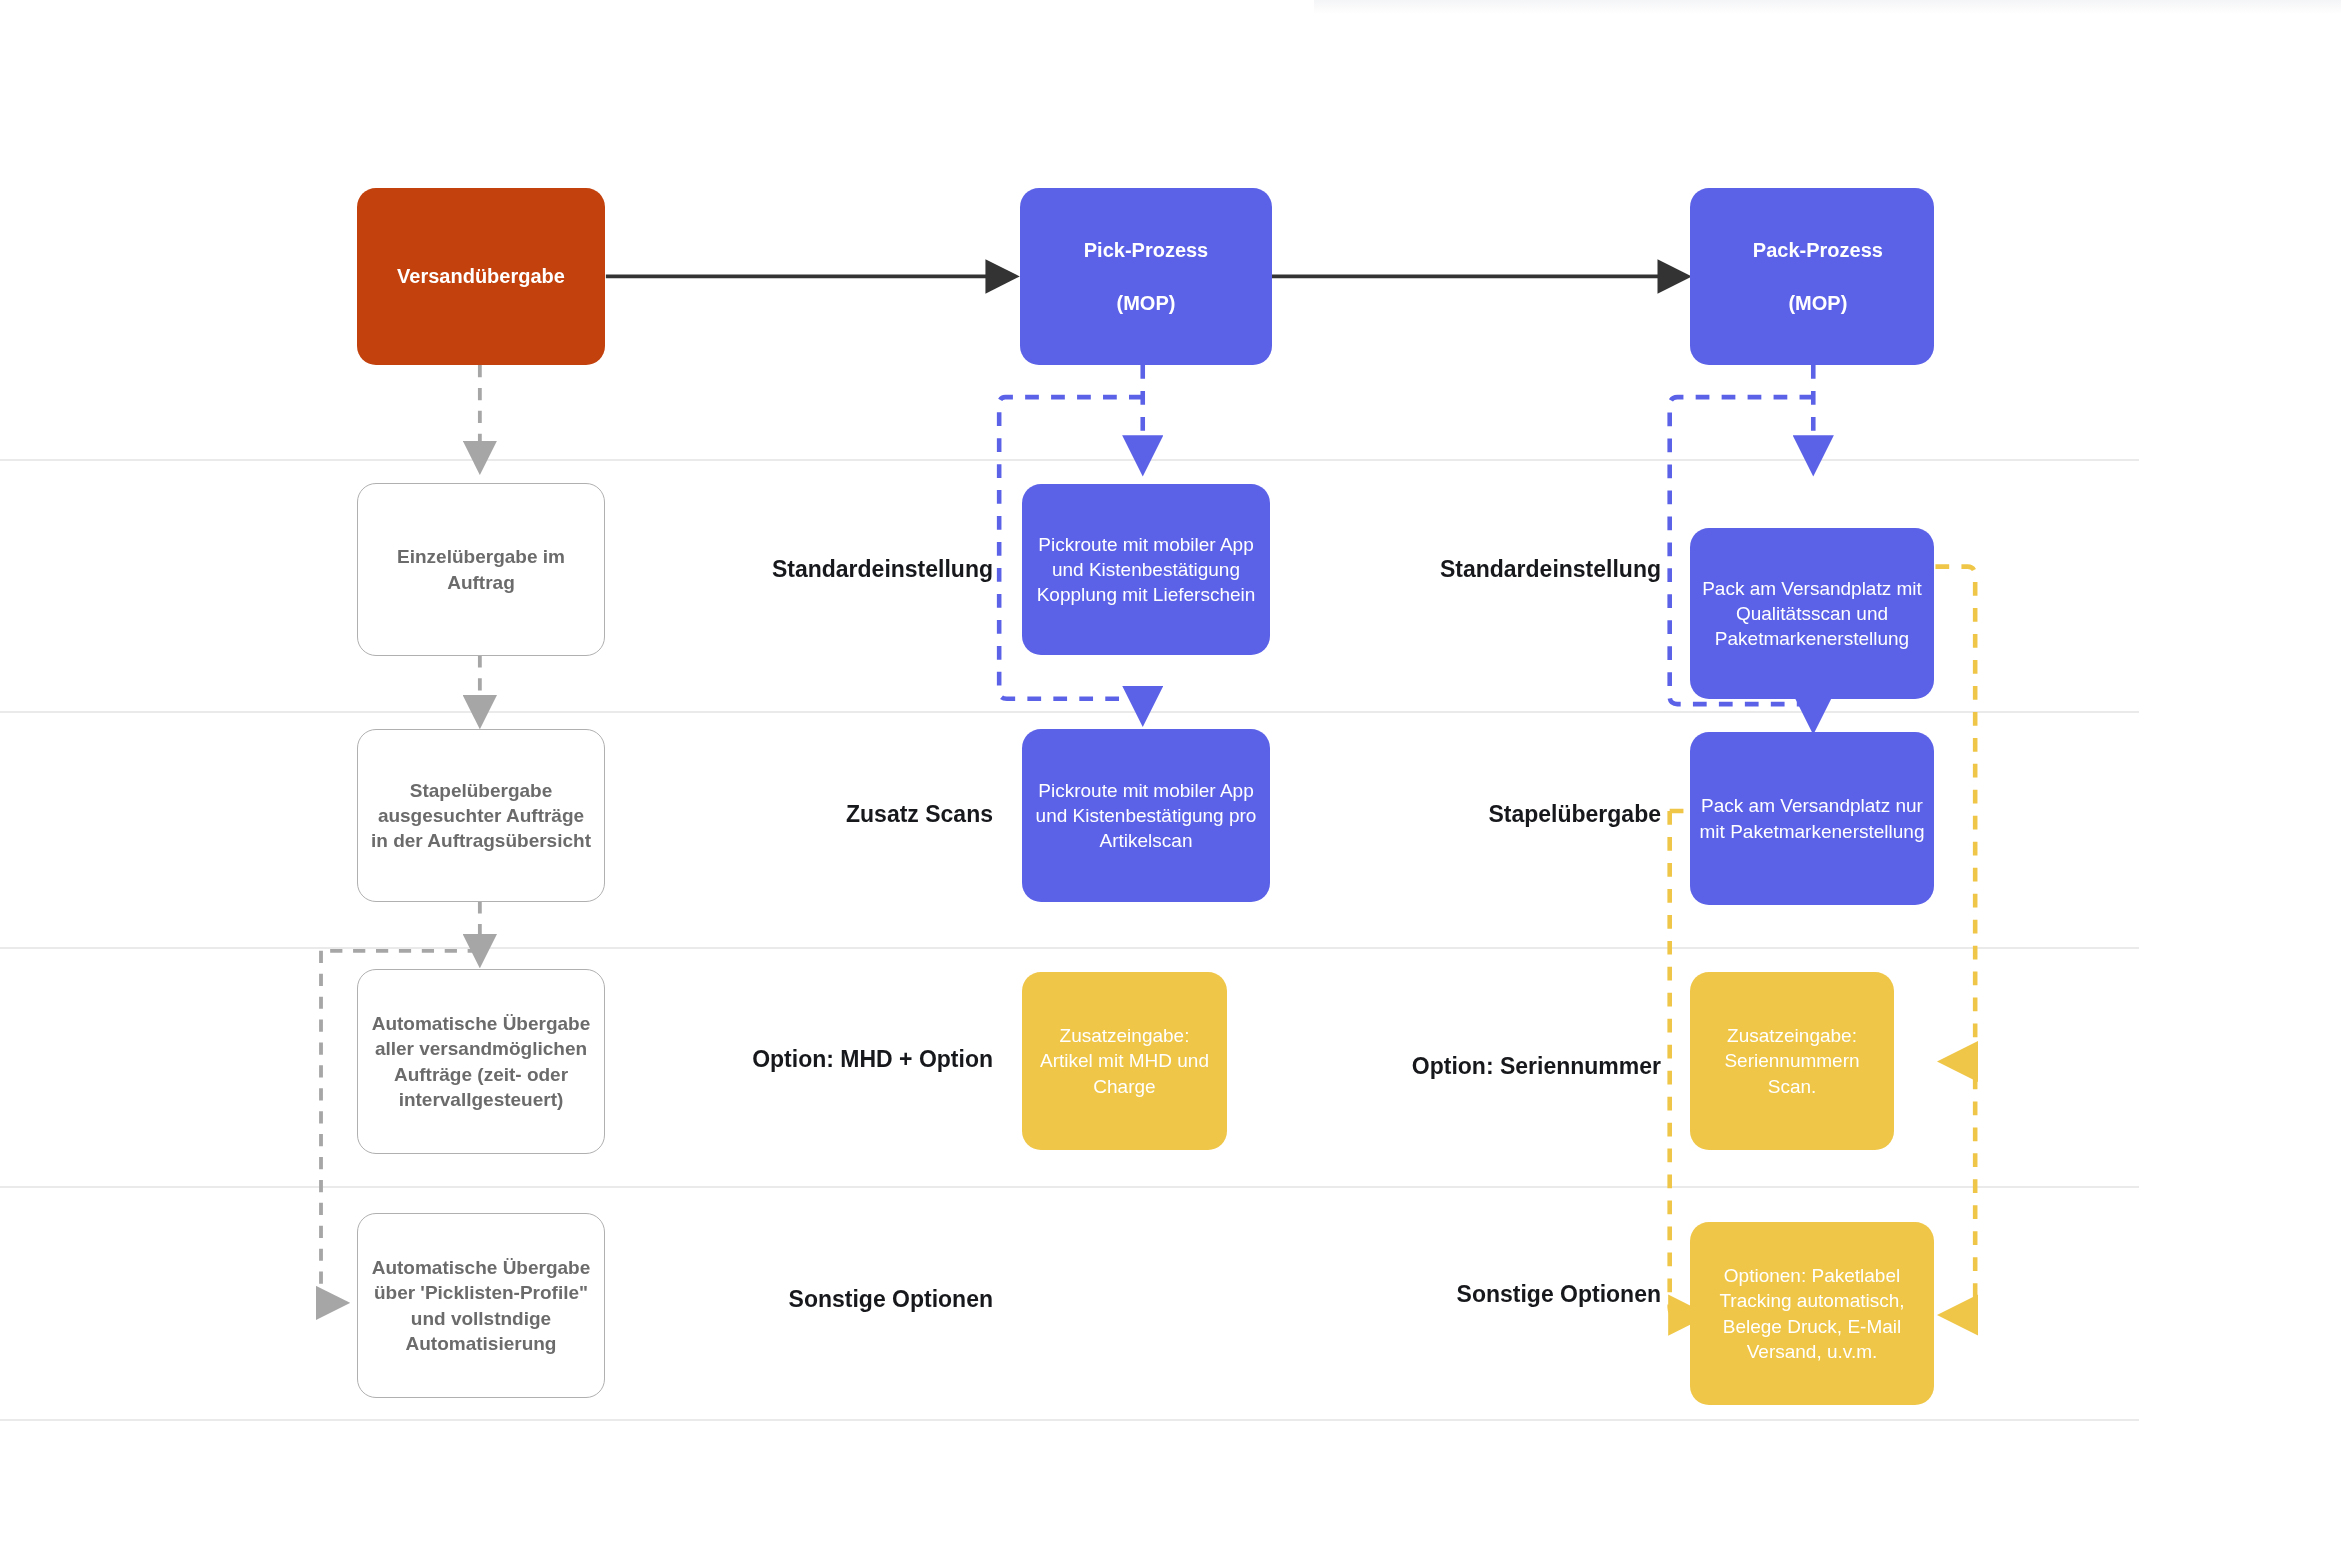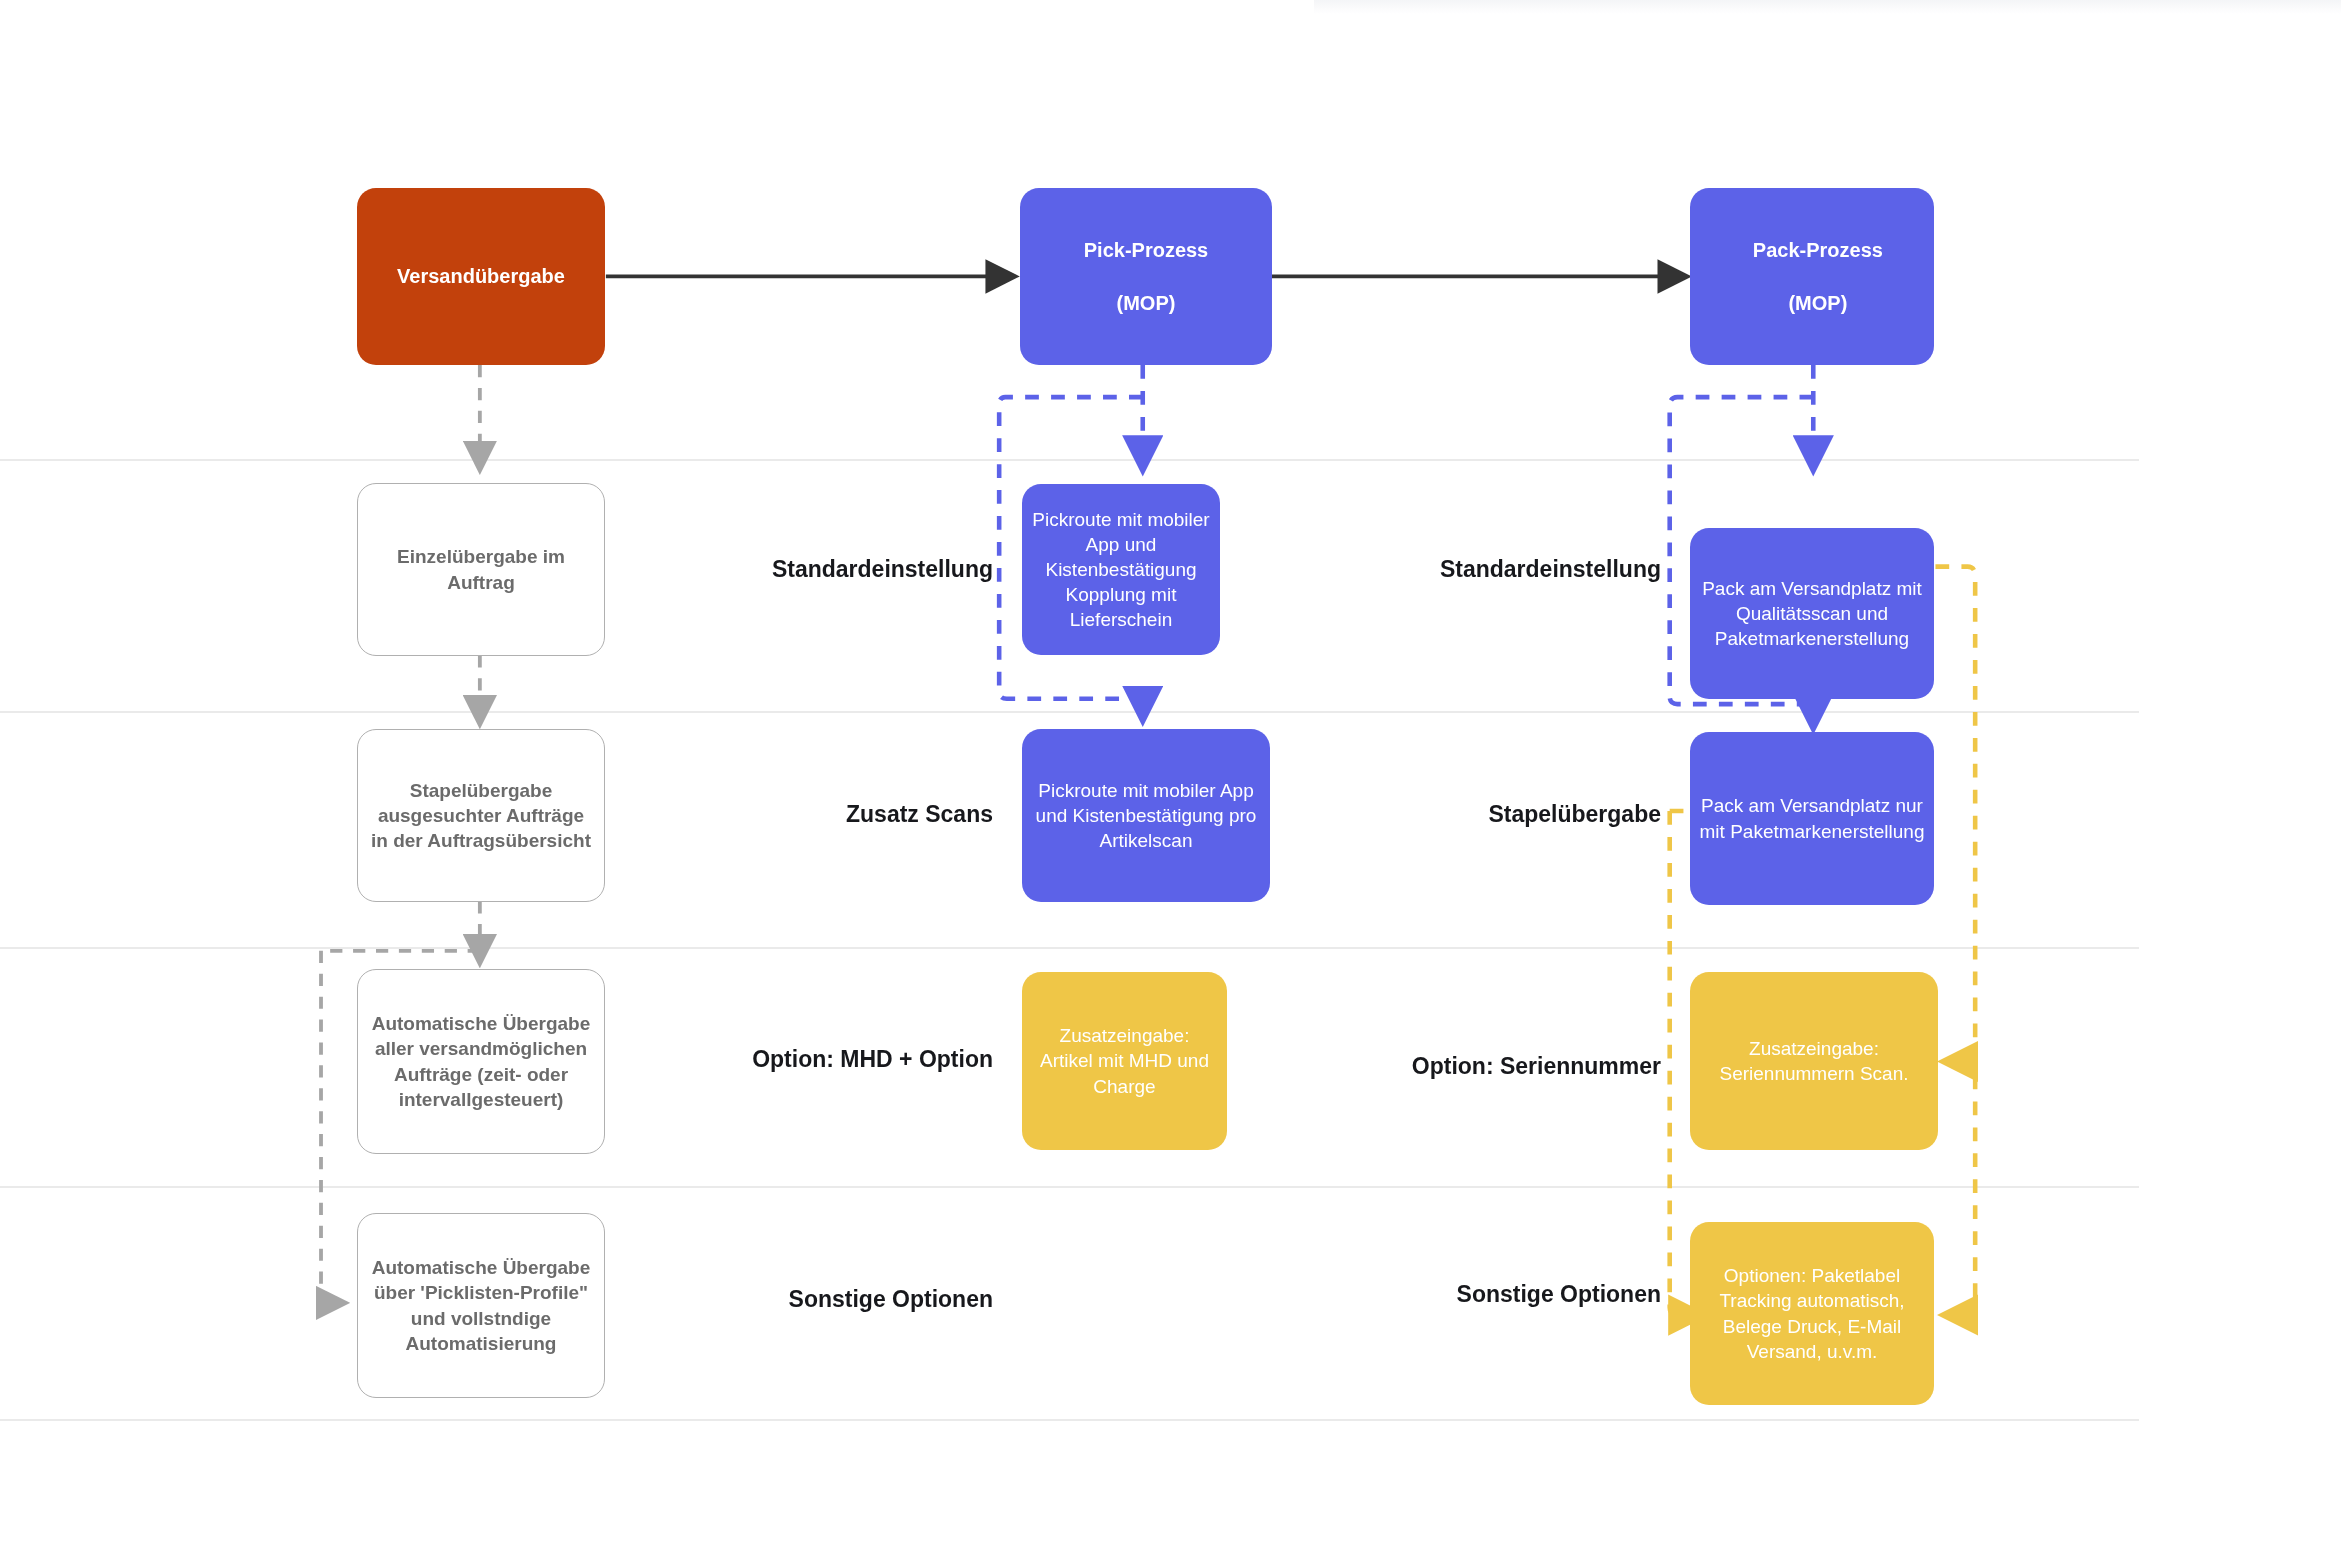--- a/index.html
+++ b/index.html
@@ -137,21 +137,21 @@
     <span>
       <span>Pack-Prozess</span><br>
       <span>(MOP)</span>
     </span>
   </div>
 
   <div class="node outline" style="left:357px;top:483px;width:248px;height:173px;">
     <span>Einzelübergabe im Auftrag</span>
   </div>
   <div class="row-label" style="left:993px;top:569px;">Standardeinstellung</div>
-  <div class="node purple" style="left:1022px;top:484px;width:198px;height:171px;">
+  <div class="node purple" style="left:1022px;top:484px;width:248px;height:171px;">
     <span>Pickroute mit mobiler App und Kistenbestätigung Kopplung mit Lieferschein</span>
   </div>
   <div class="row-label" style="left:1661px;top:569px;">Standardeinstellung</div>
   <div class="node purple" style="left:1690px;top:484px;width:244px;height:171px;margin-top:44px;">
     <span>Pack am Versandplatz mit Qualitätsscan und Paketmarkenerstellung</span>
   </div>
 
   <div class="node outline" style="left:357px;top:729px;width:248px;height:173px;">
     <span>Stapelübergabe ausgesuchter Aufträge in der Auftragsübersicht</span>
   </div>
@@ -165,21 +165,21 @@
   </div>
 
   <div class="node outline" style="left:357px;top:969px;width:248px;height:185px;">
     <span>Automatische Übergabe aller versandmöglichen Aufträge (zeit- oder intervallgesteuert)</span>
   </div>
   <div class="row-label" style="left:993px;top:1059px;">Option: MHD + Option</div>
   <div class="node yellow" style="left:1022px;top:972px;width:205px;height:178px;">
     <span>Zusatzeingabe: Artikel mit MHD und Charge</span>
   </div>
   <div class="row-label" style="left:1661px;top:1066px;">Option: Seriennummer</div>
-  <div class="node yellow" style="left:1690px;top:972px;width:248px;height:178px;">
+  <div class="node yellow" style="left:1690px;top:972px;width:204px;height:178px;">
     <span>Zusatzeingabe: Seriennummern Scan.</span>
   </div>
 
   <div class="node outline" style="left:357px;top:1213px;width:248px;height:185px;">
     <span>Automatische Übergabe über 'Picklisten-Profile" und vollstndige Automatisierung</span>
   </div>
   <div class="row-label" style="left:993px;top:1299px;">Sonstige Optionen</div>
   <div class="row-label" style="left:1661px;top:1294px;">Sonstige Optionen</div>
   <div class="node yellow" style="left:1690px;top:1222px;width:244px;height:183px;">
     <span>Optionen: Paketlabel Tracking automatisch, Belege Druck, E-Mail Versand, u.v.m.</span>

